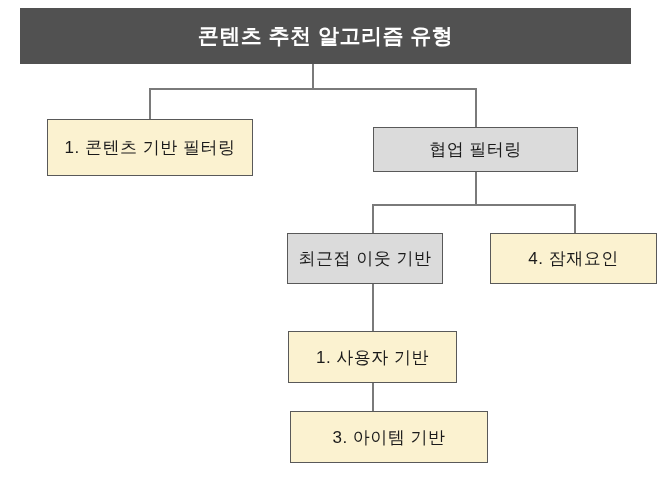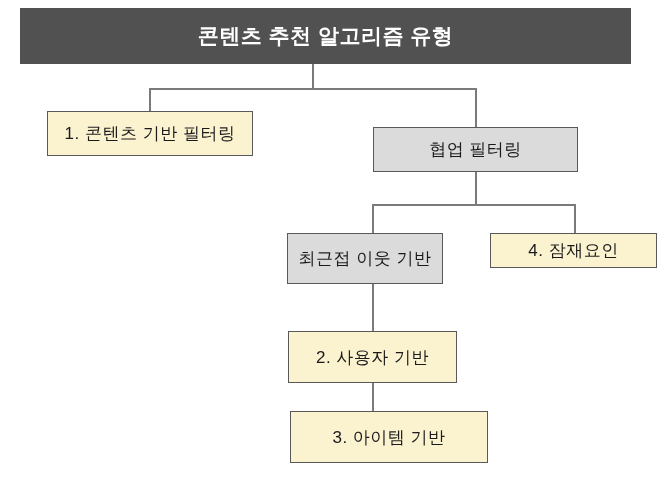--- a/index.html
+++ b/index.html
@@ -40,24 +40,24 @@
     color: var(--header-text);
     font-size: 21px;
     font-weight: bold;
     letter-spacing: 0.5px;
   }
   .node.yellow { background: var(--yellow-fill); }
   .node.gray { background: var(--gray-fill); }
 
   
   .n-root            { left: 0;   top: 8px;   width: 611px; height: 56px; margin-left: 20px; }
-  .n-content-based   { left: 47px;  top: 111px; width: 206px; height: 45px; }
+  .n-content-based   { left: 47px;  top: 119px; width: 206px; height: 57px; }
   .n-collaborative   { left: 373px; top: 127px; width: 205px; height: 45px; }
   .n-nearest         { left: 287px; top: 233px; width: 156px; height: 51px; }
-  .n-latent          { left: 490px; top: 233px; width: 167px; height: 35px; }
+  .n-latent          { left: 490px; top: 233px; width: 167px; height: 51px; }
   .n-user-based      { left: 288px; top: 331px; width: 169px; height: 52px; }
   .n-item-based      { left: 290px; top: 411px; width: 198px; height: 52px; }
 
   
   .line { position: absolute; background: var(--connector); z-index: 1; }
   .v { width: 2px; }
   .h { height: 2px; }
   .l-root-down   { left: 312px; top: 56px;  height: 33px; }
   .l-h1          { left: 149px; top: 88px;  width: 328px; }
   .l-d1-left     { left: 149px; top: 88px;  height: 40px; }
@@ -99,20 +99,20 @@
 
   <div class="node gray n-nearest">
     <span>최근접 이웃 기반</span>
   </div>
 
   <div class="node yellow n-latent">
     <span>4. 잠재요인</span>
   </div>
 
   <div class="node yellow n-user-based">
-    <span>2. 사용자 기반</span>
+    <span>1. 사용자 기반</span>
   </div>
 
   <div class="node yellow n-item-based">
     <span>3. 아이템 기반</span>
   </div>
 
 </div>
 
 </body></html>

